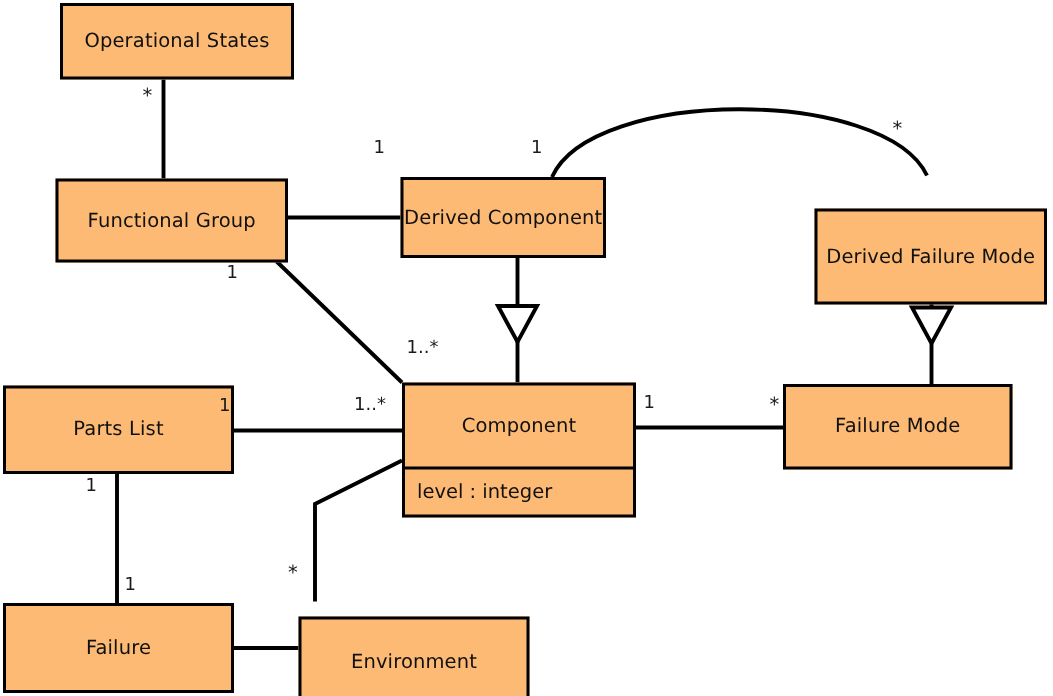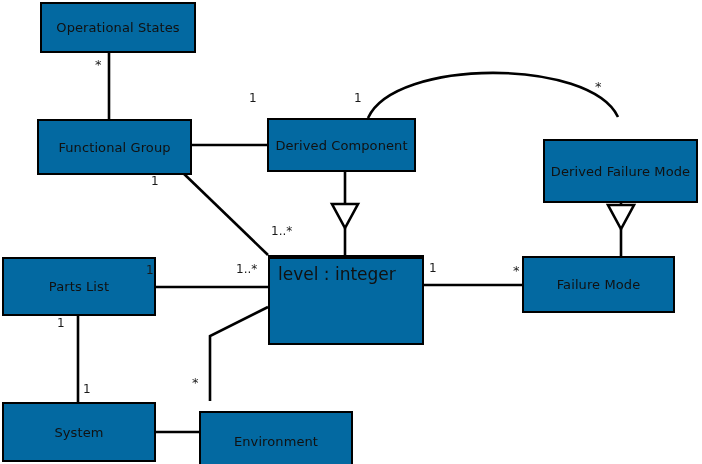--- a/index.html
+++ b/index.html
@@ -19,41 +19,41 @@
     position: absolute;
     top: 0;
     left: 0;
     width: 702px;
     height: 464px;
   }
   .uml-class {
     position: absolute;
     box-sizing: border-box;
     border: 2px solid #000000;
-    background: #0369a1;
+    background: #fdba74;
     display: flex;
     flex-direction: column;
     z-index: 2;
   }
   .uml-name-compartment {
     flex: 1 1 auto;
     display: flex;
     align-items: center;
     justify-content: center;
     font-size: 13px;
     color: #111111;
     letter-spacing: 0.1px;
     white-space: nowrap;
   }
   .uml-attr-compartment {
     border-top: 2px solid #000000;
     display: flex;
     align-items: center;
     padding-left: 8px;
-    font-size: 17px;
+    font-size: 13px;
     color: #111111;
     white-space: nowrap;
   }
   .mult-label {
     position: absolute;
     font-size: 12px;
     color: #1a1a1a;
     white-space: nowrap;
     z-index: 3;
     line-height: 1;
@@ -99,42 +99,43 @@
   </svg>
 
   <div class="uml-class" style="left:40px; top:2px; width:156px; height:51px;">
     <div class="uml-name-compartment">Operational States</div>
   </div>
 
   <div class="uml-class" style="left:37px; top:119px; width:155px; height:56px;">
     <div class="uml-name-compartment">Functional Group</div>
   </div>
 
-  <div class="uml-class" style="left:267px; top:118px; width:149px; height:54px;">
+  <div class="uml-class" style="left:267px; top:118px; width:137px; height:54px;">
     <div class="uml-name-compartment">Derived Component</div>
   </div>
 
   <div class="uml-class" style="left:543px; top:116px; width:155px; height:64px;margin-top:23px;">
     <div class="uml-name-compartment">Derived Failure Mode</div>
   </div>
 
   <div class="uml-class" style="left:2px; top:257px; width:154px; height:59px;">
     <div class="uml-name-compartment">Parts List</div>
   </div>
 
   <div class="uml-class" style="left:268px; top:255px; width:156px; height:90px;">
+    <div class="uml-name-compartment">Component</div>
     <div class="uml-attr-compartment" style="height:30px;">level : integer</div>
   </div>
 
   <div class="uml-class" style="left:522px; top:256px; width:153px; height:57px;">
     <div class="uml-name-compartment">Failure Mode</div>
   </div>
 
   <div class="uml-class" style="left:2px; top:402px; width:154px; height:60px;">
-    <div class="uml-name-compartment">System</div>
+    <div class="uml-name-compartment">Failure</div>
   </div>
 
   <div class="uml-class" style="left:199px; top:411px; width:154px; height:61px;">
     <div class="uml-name-compartment">Environment</div>
   </div>
 
   <div class="mult-label star" style="left:95px; top:58px;">*</div>
 
   <div class="mult-label" style="left:249px; top:92px;">1</div>
 

